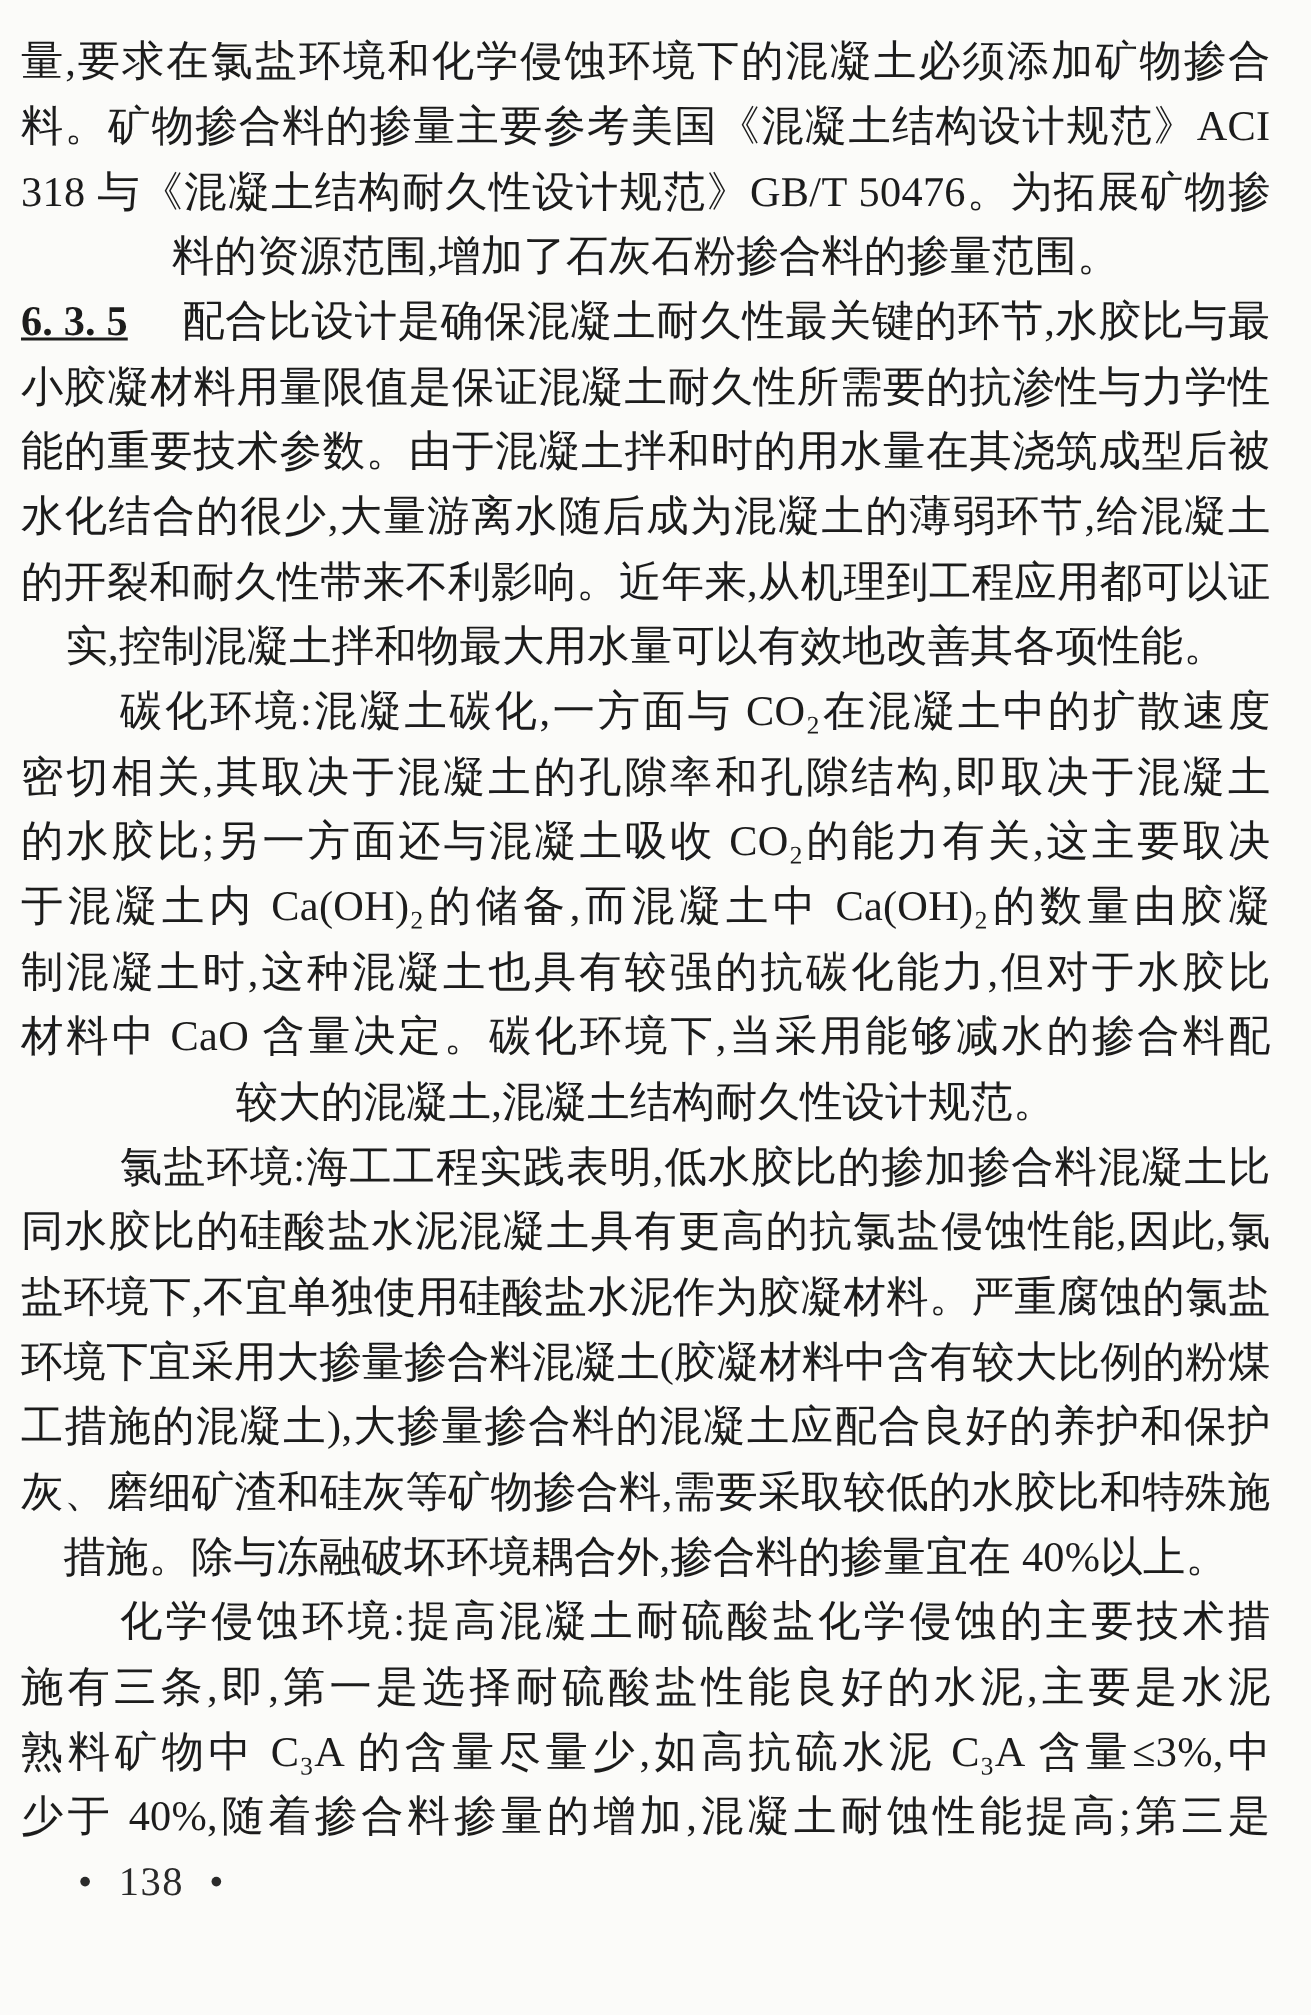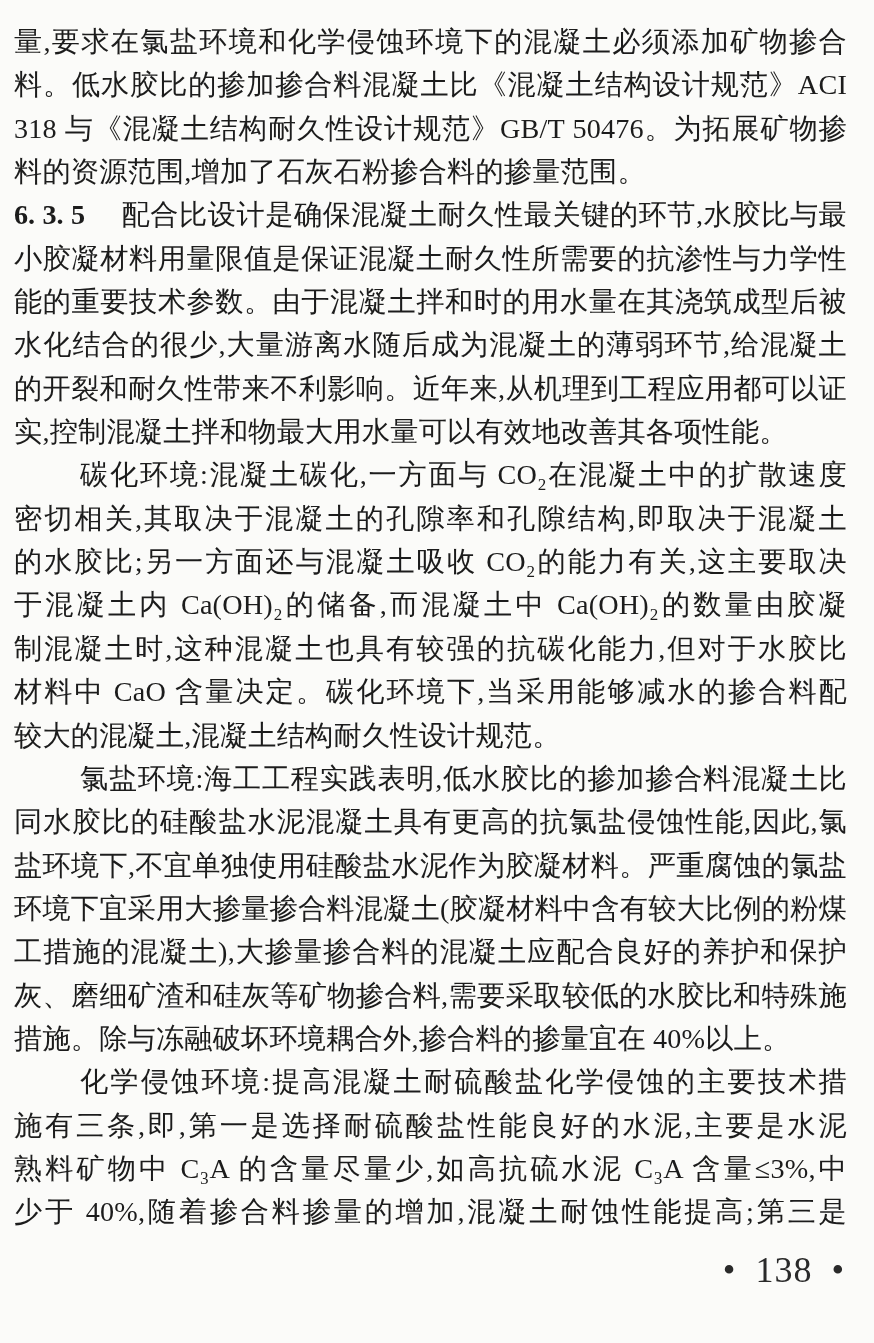--- a/index.html
+++ b/index.html
@@ -22,55 +22,55 @@
     color: #1c1c1c;
   }
   .text-block {
     width: 833px;
   }
   .line {
     font-size: 28.2px;
     line-height: 43.35px;
     height: 43.35px;
     overflow: hidden;
-    text-align: left;
+    text-align: center;
     letter-spacing: 0.2px;
   }
   .line.justify {
     text-align: justify;
     text-align-last: justify;
   }
   .line.indent {
     text-indent: 66px;
   }
   .clause-no {
     font-weight: bold;
     margin-right: 36px;
     letter-spacing: 0;
+    text-decoration: underline;
   }
   .page-footer {
-    margin-top: 18px;
+    margin-top: 2px;
     padding-left: 38px;
-    font-size: 36px;
+    font-size: 27px;
     line-height: 36px;
     color: #2a2a2a;
-    text-align: right;
   }
   .page-number {
     word-spacing: 9px;
     letter-spacing: 1px;
   }
 </style>
 </head>
 <body style="background: rgb(251, 251, 249);">
 
 <main class="page" style="color: rgb(28, 28, 28);">
   <section class="text-block" id="text-block">
       <div class="line justify">量,要求在氯盐环境和化学侵蚀环境下的混凝土必须添加矿物掺合</div>
-      <div class="line justify">料。低水胶比的掺加掺合料混凝土比《混凝土结构设计规范》ACI</div>
+      <div class="line justify">料。矿物掺合料的掺量主要参考美国《混凝土结构设计规范》ACI</div>
       <div class="line justify">318 与《混凝土结构耐久性设计规范》GB/T 50476。为拓展矿物掺合</div>
       <div class="line">料的资源范围,增加了石灰石粉掺合料的掺量范围。</div>
       <div class="line justify"><b class="clause-no">6. 3. 5</b>配合比设计是确保混凝土耐久性最关键的环节,水胶比与最</div>
       <div class="line justify">小胶凝材料用量限值是保证混凝土耐久性所需要的抗渗性与力学性</div>
       <div class="line justify">能的重要技术参数。由于混凝土拌和时的用水量在其浇筑成型后被</div>
       <div class="line justify">水化结合的很少,大量游离水随后成为混凝土的薄弱环节,给混凝土</div>
       <div class="line justify">的开裂和耐久性带来不利影响。近年来,从机理到工程应用都可以证</div>
       <div class="line">实,控制混凝土拌和物最大用水量可以有效地改善其各项性能。</div>
       <div class="line justify indent">碳化环境:混凝土碳化,一方面与 CO₂在混凝土中的扩散速度</div>
       <div class="line justify">密切相关,其取决于混凝土的孔隙率和孔隙结构,即取决于混凝土</div>

